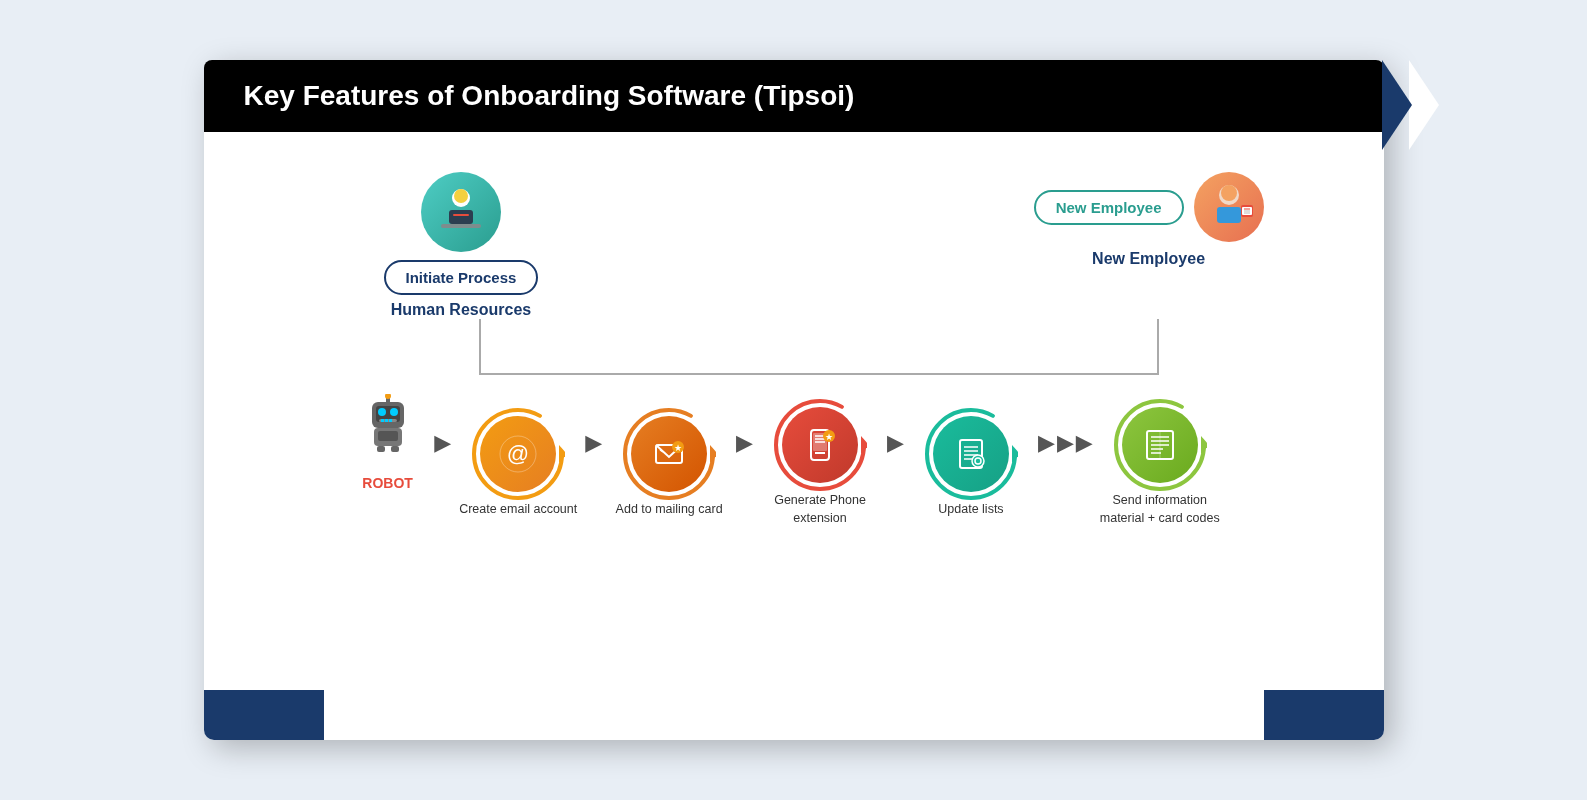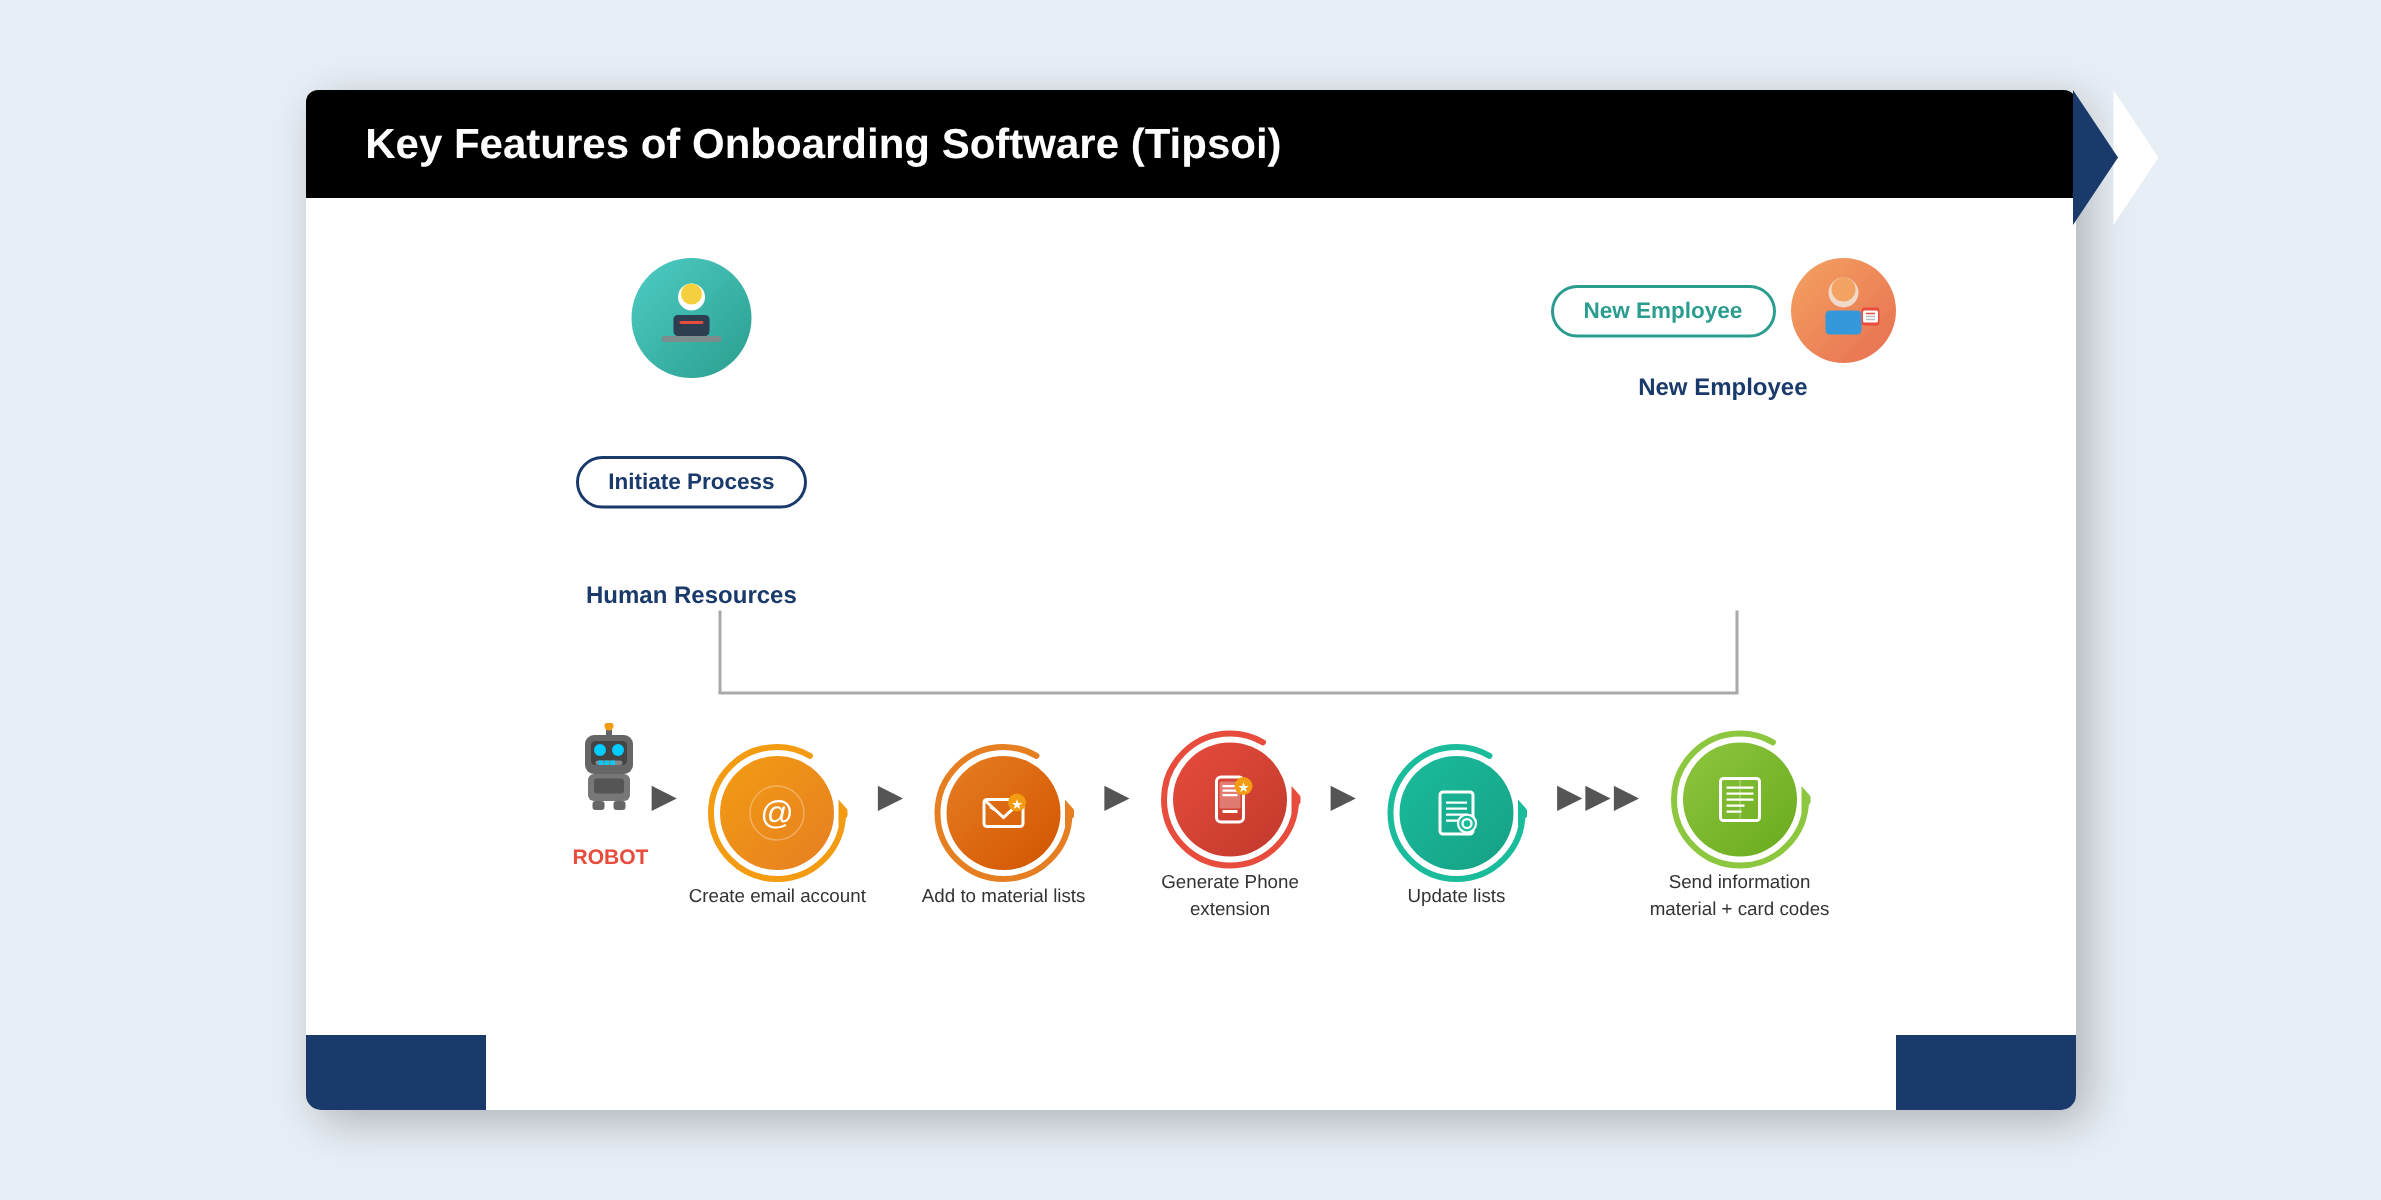--- a/index.html
+++ b/index.html
@@ -60,21 +60,20 @@
     
     .content-area {
       padding: 30px 50px 20px 50px;
       position: relative;
     }
     .hr-group {
       display: flex;
       flex-direction: column;
       align-items: center;
       margin-left: 100px;
-      gap: 44px;
     }
     .hr-avatar {
       width: 80px;
       height: 80px;
       border-radius: 50%;
       background: linear-gradient(135deg, #4ecdc4, #2a9d8f);
       display: flex;
       align-items: center;
       justify-content: center;
       margin-bottom: 8px;
@@ -179,21 +178,21 @@
     .arrow-connector {
       color: #555;
       font-size: 22px;
       margin-bottom: 40px;
       flex-shrink: 0;
     }
     
     .robot-container {
       display: flex;
       flex-direction: column;
-      align-items: flex-end;
+      align-items: flex-start;
       width: 70px;
       margin-bottom: 40px;
       gap: 23px;
     }
     .robot-label {
       color: #e74c3c;
       font-weight: bold;
       font-size: 14px;
     }
     
@@ -348,21 +347,21 @@
             <svg width="38" height="38" viewBox="0 0 38 38">
               <rect x="6" y="10" width="26" height="18" rx="2" fill="none" stroke="white" stroke-width="2"></rect>
               <polyline points="6,10 19,22 32,10" fill="none" stroke="white" stroke-width="2"></polyline>
               <line x1="10" y1="15" x2="13" y2="17" stroke="white" stroke-width="1.5"></line>
 
               <circle cx="28" cy="12" r="6" fill="#f39c12"></circle>
               <text x="28" y="16" text-anchor="middle" font-size="9" fill="white">★</text>
             </svg>
           </div>
         </div>
-        <div class="step-label">Add to material lists</div>
+        <div class="step-label">Add to mailing card</div>
       </div>
 
       <div class="arrow-connector">▶</div>
 
       <div class="process-step">
         <div class="circle-wrap">
           <svg width="94" height="94" style="position:absolute;top:0;left:0;">
             <circle cx="47" cy="47" r="44" fill="none" stroke="#e74c3c" stroke-width="4" stroke-dasharray="230 50" stroke-linecap="round"></circle>
             <polygon points="88,38 96,47 88,56" fill="#e74c3c"></polygon>
           </svg>

